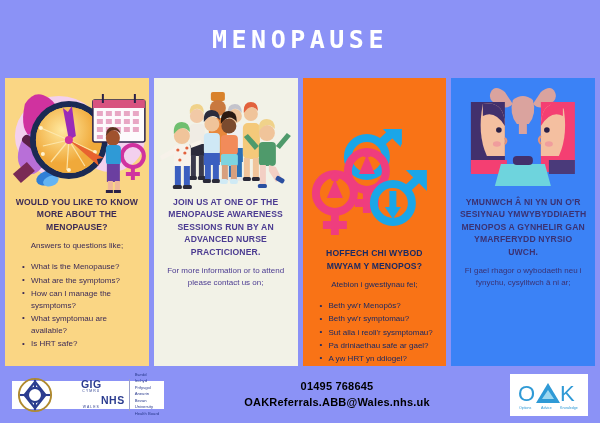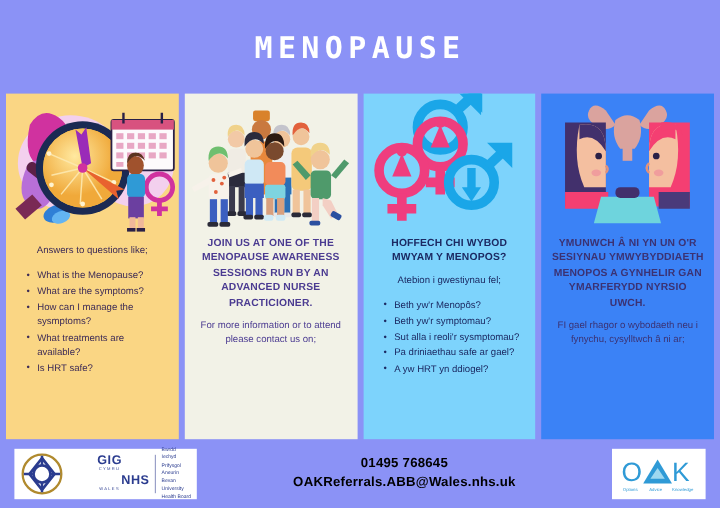--- a/index.html
+++ b/index.html
@@ -33,21 +33,21 @@
   .panel {
     flex: 1 1 0;
     display: flex;
     flex-direction: column;
     align-items: center;
     overflow: hidden;
     position: relative;
   }
   .panel-1 { background: #fad684; }
   .panel-2 { background: #f2f2e7; }
-  .panel-3 { background: #7dd3fc; }
+  .panel-3 { background: #f97316; justify-content: flex-end; }
   .panel-4 { background: #3b82f6; }
 
   .art {
     width: 100%;
     height: 118px;
     position: relative;
     flex: none;
   }
   .art svg { display: block; width: 100%; height: 100%; }
 
@@ -93,21 +93,21 @@
 
   
   .footer {
     height: 57px;
     display: flex;
     align-items: center;
     justify-content: space-between;
     padding: 0 12px;
   }
   .nhs-logo {
-    width: 152px; height: 42px;
+    width: 152px; height: 28px;
     background: #ffffff;
     display: flex; align-items: center;
     padding: 2px 4px;
     flex: none;
   }
   .nhs-mark { width: 38px; height: 36px; flex: none; }
   .nhs-gig {
     display: flex; flex-direction: column;
     align-items: center; justify-content: center;
     padding: 0 4px;
@@ -216,26 +216,27 @@
           <path d="M99 58 q7 -11 15 -2 q-2 -7 -8 -7 q-7 0 -7 9z" fill="#5b3320"></path>
           <rect x="99" y="67" width="15" height="20" rx="4" fill="#2f9ad6"></rect>
           <rect x="100" y="86" width="13" height="18" fill="#6b3fa0"></rect>
           <rect x="101" y="103" width="5" height="10" fill="#f0b89a"></rect>
           <rect x="108" y="103" width="5" height="10" fill="#f0b89a"></rect>
           <rect x="99" y="112" width="7" height="3" fill="#2a2047"></rect>
           <rect x="107" y="112" width="7" height="3" fill="#2a2047"></rect>
         </g>
       </svg>
     </div>
+    <div class="panel-head">WOULD YOU LIKE TO KNOW MORE ABOUT THE MENOPAUSE?</div>
     <div class="panel-sub">Answers to questions like;</div>
     <ul class="bullets">
       <li>What is the Menopause?</li>
       <li>What are the symptoms?</li>
       <li>How can I manage the sysmptoms?</li>
-      <li>What treatments are available?</li>
+      <li>What symptomau are available?</li>
       <li>Is HRT safe?</li>
     </ul>
   </div>
 
   <div class="panel panel-2">
     <div class="art">
       <svg viewBox="0 0 140 118" preserveAspectRatio="xMidYMid meet" aria-hidden="true">
 
         <g>
           <rect x="55" y="14" width="14" height="9" rx="2" fill="#d9822b"></rect>

